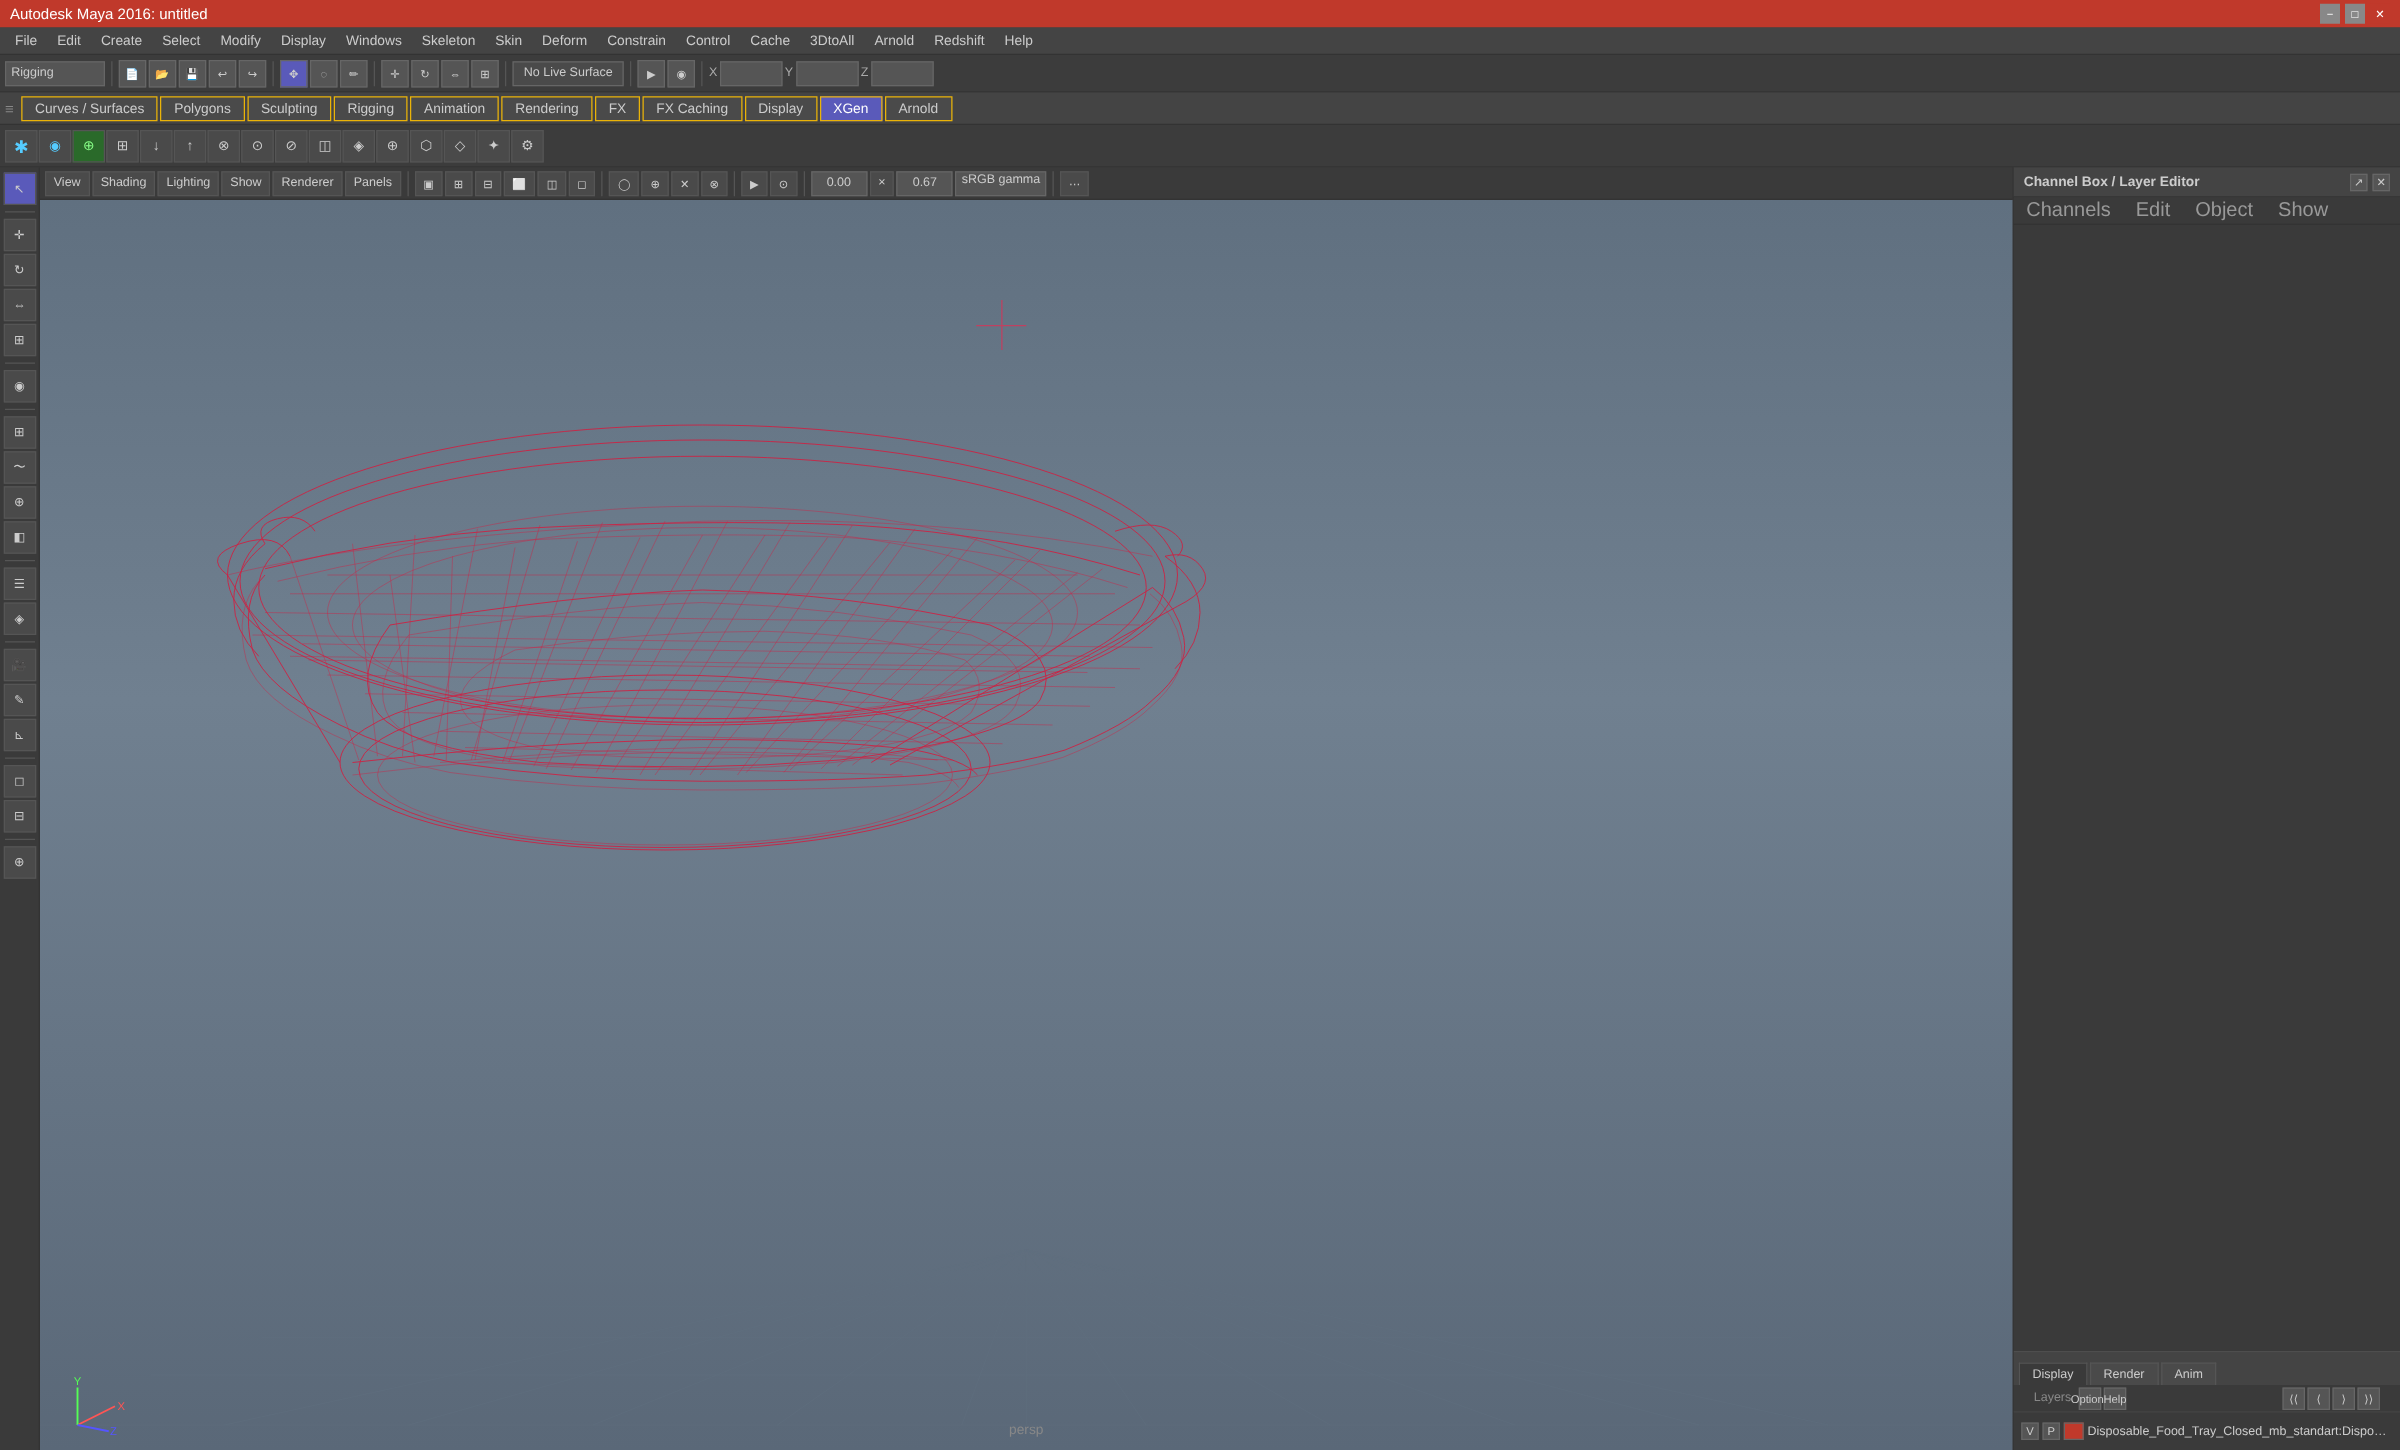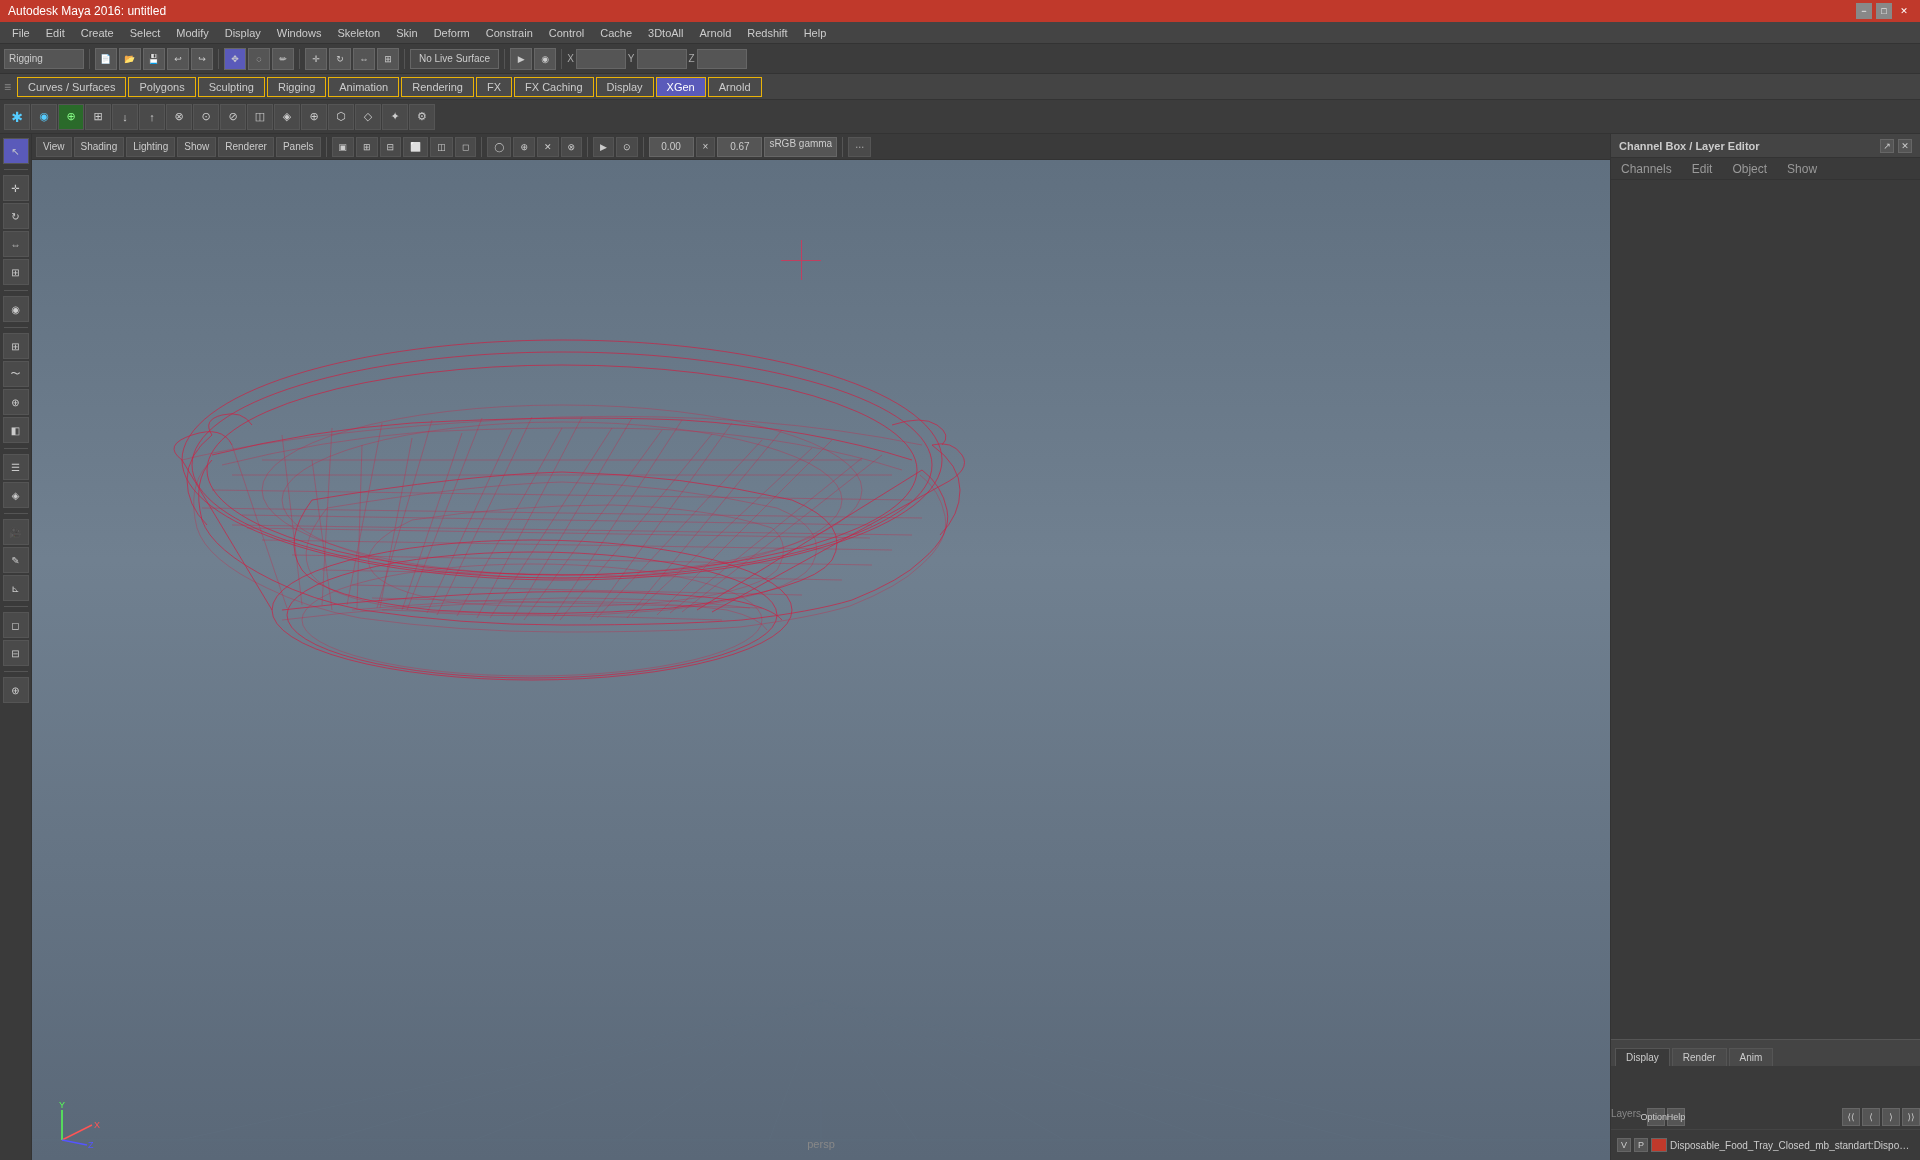--- a/index.html
+++ b/index.html
@@ -235,21 +235,21 @@
     #channel-box-tabs {
       height: 22px;
       background: #3a3a3a;
       display: flex;
       align-items: center;
       border-bottom: 1px solid #333;
     }
     .cb-tab {
       padding: 2px 10px;
       color: #999;
-      font-size: 12px;
+      font-size: 16px;
       cursor: pointer;
       height: 22px;
       display: flex; align-items: center;
     }
 
     #channel-box-content {
       flex: 1;
       background: #3a3a3a;
     }
 
@@ -273,24 +273,24 @@
       cursor: pointer;
       background: #4a4a4a;
       border: 1px solid #555;
       border-bottom: none;
     }
     .layer-tab.active { background: #3a3a3a; }
     #layer-toolbar {
       height: 22px;
       background: #3a3a3a;
       display: flex;
-      padding: 0 0;
+      align-items: center;
+      padding: 0 16px;
       border-bottom: 1px solid #444;
       gap: 2px;
-      margin-top: 42px;
     }
     .layer-btn { width: 18px; height: 18px; background: #555; border: 1px solid #666; color: #ccc; font-size: 9px; display: flex; align-items: center; justify-content: center; cursor: pointer; }
     #layer-list { padding: 4px; }
     .layer-row {
       display: flex;
       align-items: center;
       height: 22px;
       gap: 3px;
       padding: 0 2px;
     }

